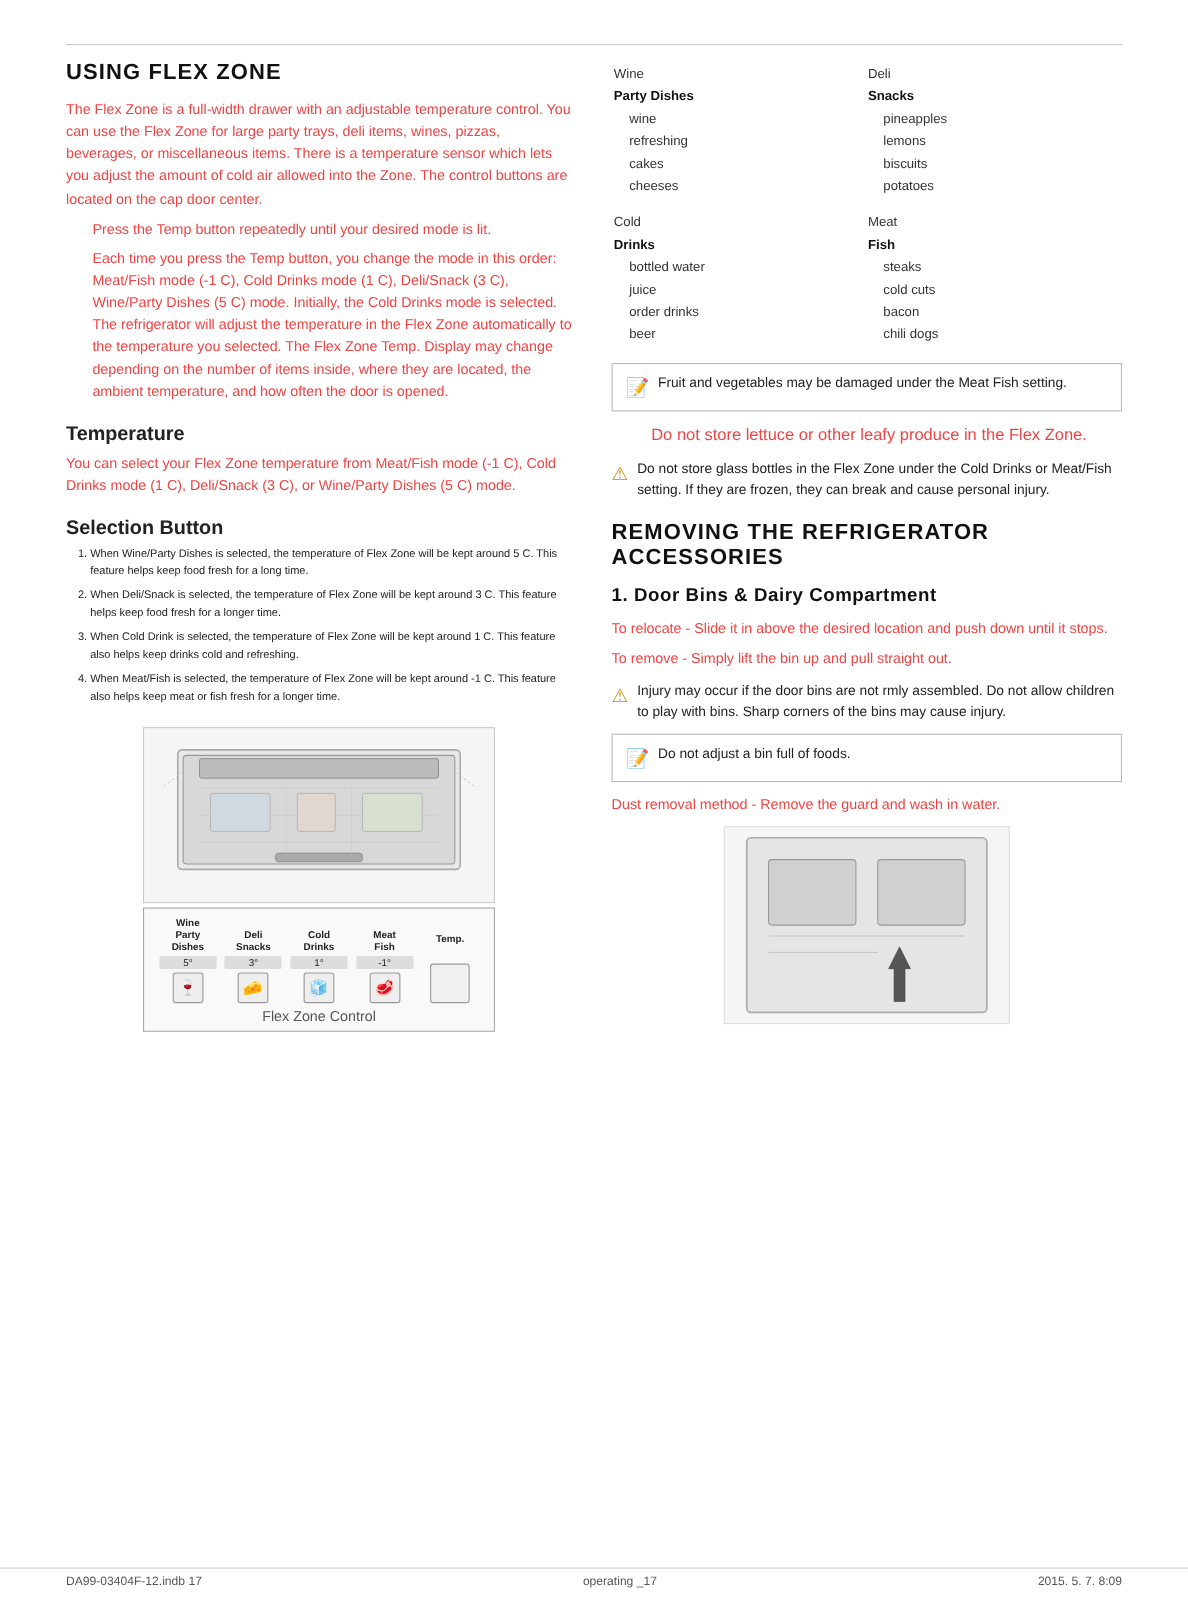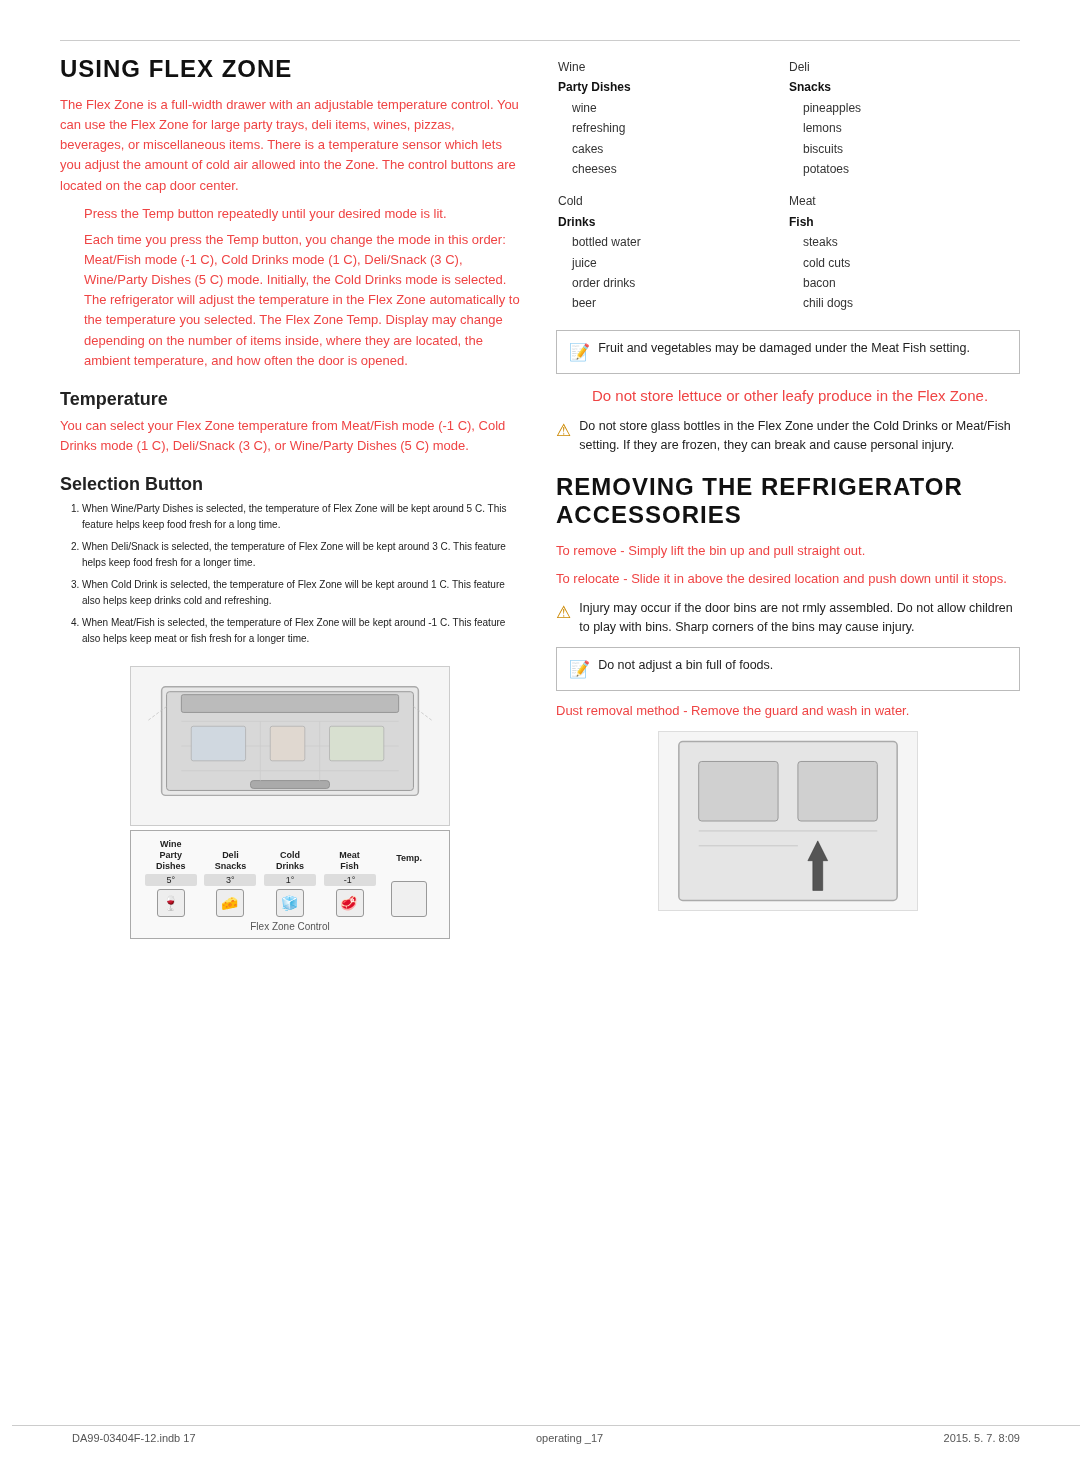--- a/index.html
+++ b/index.html
@@ -62,21 +62,21 @@
     .left-col {
       width: 460px;
       flex-shrink: 0;
     }
     .right-col {
       flex: 1;
     }
 
     
     .section-title {
-      font-size: 24px;
+      font-size: 20px;
       font-weight: bold;
       letter-spacing: 1px;
       text-transform: uppercase;
       margin-bottom: 12px;
       color: #111;
     }
     .section-title-sm {
       font-size: 17px;
       font-weight: bold;
       letter-spacing: 0.5px;
@@ -245,21 +245,21 @@
     .cp-temp-box {
       width: 36px;
       height: 36px;
       border: 1px solid #999;
       border-radius: 3px;
       margin: 0 auto;
       background: #f0f0f0;
     }
     .cp-footer-label {
       text-align: center;
-      font-size: 10px;
+      font-size: 13px;
       color: #555;
       margin-top: 3px;
     }
 
     
     .accessories-section {
       margin-top: 18px;
     }
     .bin-img {
       width: 260px;
@@ -269,21 +269,21 @@
       margin: 10px auto 0;
       display: flex;
       align-items: center;
       justify-content: center;
     }
 
     
     .page-footer {
       position: absolute;
       bottom: 28px;
-      left: 12px;
+      left: 0;
       right: 0;
       display: flex;
       justify-content: space-between;
       align-items: center;
       padding: 0 60px;
       font-size: 11px;
       color: #555;
       border-top: 1px solid #ccc;
       padding-top: 6px;
     }
@@ -448,23 +448,24 @@
       <div class="warning-box">
         <span class="warning-icon">⚠</span>
         <span>Do not store glass bottles in the Flex Zone under the  Cold Drinks  or  Meat/Fish  setting. If they are frozen, they can break and cause personal injury.</span>
       </div>
 
       <div class="accessories-section">
         <h2 class="section-title">
           <span>REMOVING THE REFRIGERATOR ACCESSORIES</span>
         </h2>
 
-
+        <h3 class="section-title-sm">1. Door Bins &amp; Dairy Compartment</h3>
+
+        <p>To relocate - Slide it in above the desired location and push down until it stops.</p>
         <p>To remove - Simply lift the bin up and pull straight out.</p>
-        <p>To relocate - Slide it in above the desired location and push down until it stops.</p>
 
         <div class="warning-box">
           <span class="warning-icon">⚠</span>
           <span>Injury may occur if the door bins are not  rmly assembled. Do not allow children to play with bins. Sharp corners of the bins may cause injury.</span>
         </div>
 
         <div class="note-box">
           <span class="note-icon">📝</span>
           <span>Do not adjust a bin full of foods.</span>
         </div>

